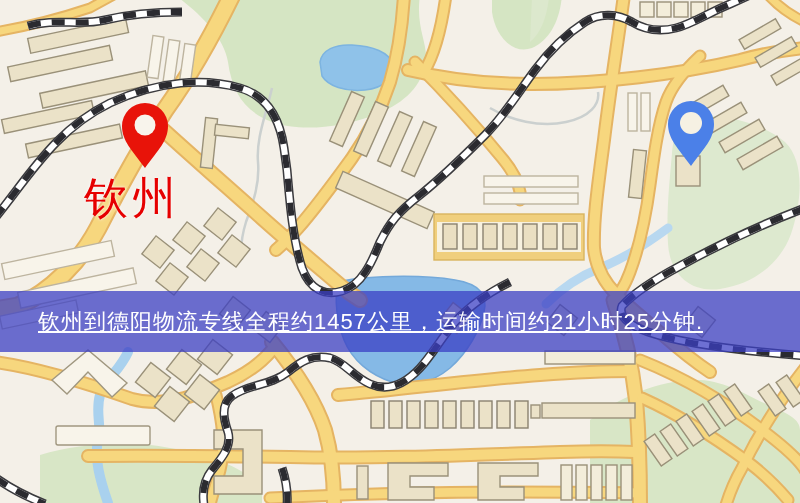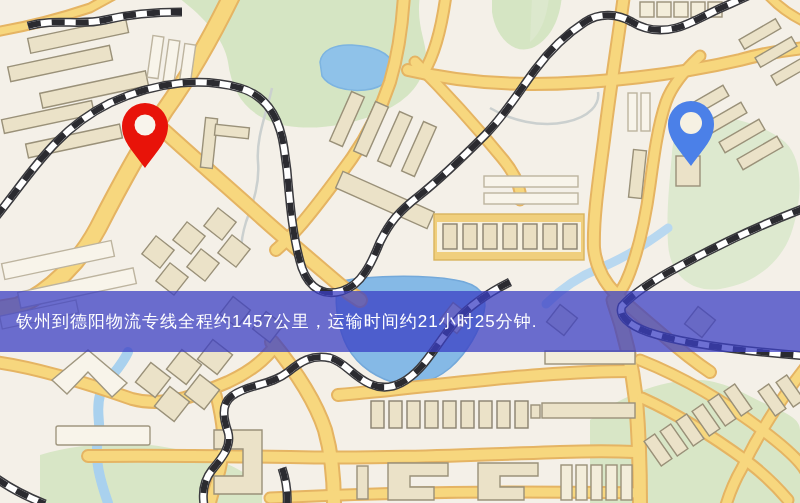--- a/index.html
+++ b/index.html
@@ -14,21 +14,21 @@
     letter-spacing:4px;white-space:nowrap;
     text-shadow:0 0 2px rgba(255,255,255,.85),0 0 4px rgba(255,255,255,.6);
   }
   .city-label.origin{left:84px;top:176px;}
   .city-label.destination{left:637px;top:173px;}
   .banner{
     position:absolute;left:0;top:291px;width:800px;height:61px;
     display:flex;align-items:center;
   }
   .banner-text{
-    padding-left:16px;font-size:17px;letter-spacing:1px;white-space:nowrap;
+    padding-left:38px;font-size:22px;letter-spacing:1px;white-space:nowrap;text-decoration:underline;
   }
 </style>
 </head>
 <body>
 
 <div class="stage">
 
 <svg width="800" height="503" viewBox="0 0 800 503">
 
   <rect x="0" y="0" width="800" height="503" fill="#f4f0e8"></rect>
@@ -289,14 +289,15 @@
   <g transform="translate(145,168)">
     <path class="pin-body" fill="#e81309" d="M0,0 C-13,-18 -23,-27 -23,-42 A23,23 0 1 1 23,-42 C23,-27 13,-18 0,0 Z"></path>
     <circle cx="0" cy="-43" r="10.5" fill="#f8f4ec"></circle>
   </g>
   <g transform="translate(691,166)">
     <path class="pin-body" fill="#4b80e8" d="M0,0 C-13,-18 -23,-27 -23,-42 A23,23 0 1 1 23,-42 C23,-27 13,-18 0,0 Z"></path>
     <circle cx="0" cy="-43" r="11" fill="#f6f1e3"></circle>
   </g>
 </svg>
 
+<div class="city-label origin" style="color: rgb(230, 0, 0);">钦州</div>
 
 </div>
 
 </body></html>

